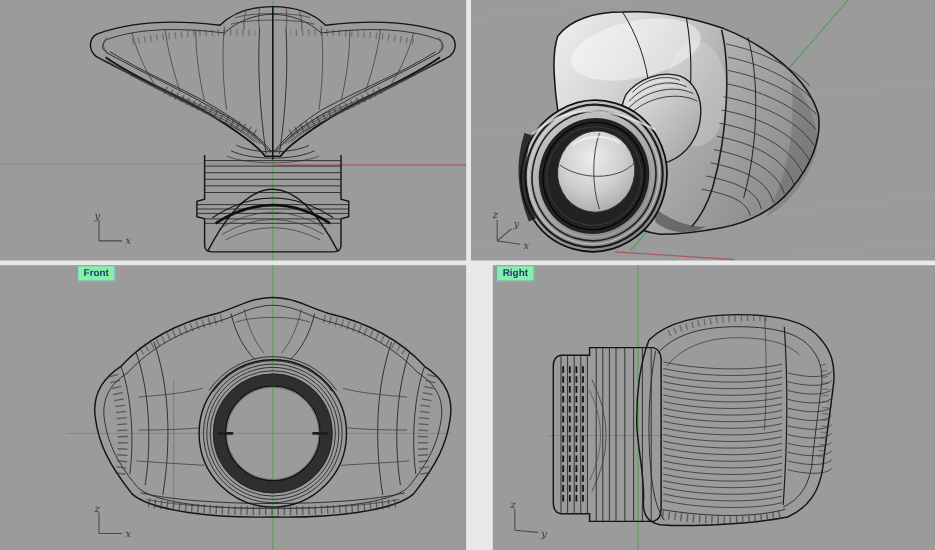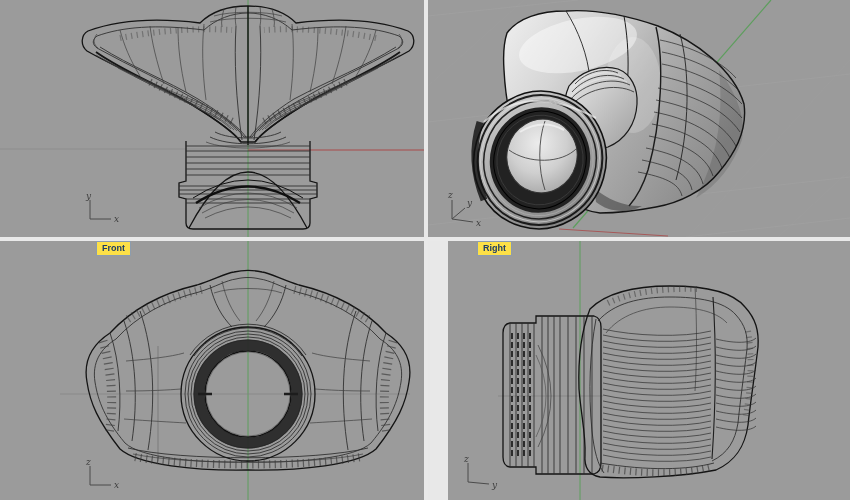--- a/index.html
+++ b/index.html
@@ -8,22 +8,22 @@
   .vp{position:absolute;background:#9b9b9b;overflow:hidden;}
   #vp-top   {left:0;   top:0;   width:424px;height:237px;}
   #vp-persp {left:428px;top:0;  width:422px;height:237px;}
   #vp-front {left:0;   top:241px;width:424px;height:259px;}
   #vp-right {left:448px;top:241px;width:422px;height:259px;text-align:center;}
   .divider{position:absolute;background:#e9e9e9;}
   .divider.v{left:424px;top:0;width:4px;height:500px;}
   .divider.h{left:0;top:237px;width:850px;height:4px;}
   svg.draw{position:absolute;left:0;top:0;}
   .vp-label{position:absolute;top:0;font:bold 9px "Liberation Sans",sans-serif;
-            color:#1d3c66;background:#fde047;border:1px solid #8c9cae;
-            padding:1px 5px 2px 5px;line-height:10px;margin-left:26px;}
+            color:#1d3c66;background:#86efac;border:1px solid #8c9cae;
+            padding:1px 5px 2px 5px;line-height:10px;}
   .gizmo{position:absolute;overflow:visible;}
   .gizmo path{stroke:#4b4b4b;stroke-width:1;fill:none;}
   .gizmo text{font:italic 9px "DejaVu Serif",serif;fill:#3e3e3e;}
   .w1{stroke:#141414;stroke-width:1.3;fill:none;}
   .w2{stroke:#2b2b2b;stroke-width:.85;fill:none;}
   .w3{stroke:#3f3f3f;stroke-width:.7;fill:none;}
   .hatch{fill:none;stroke:#383838;stroke-dasharray:1.2 4.4;opacity:.65;}
 </style>
 </head>
 <body>

